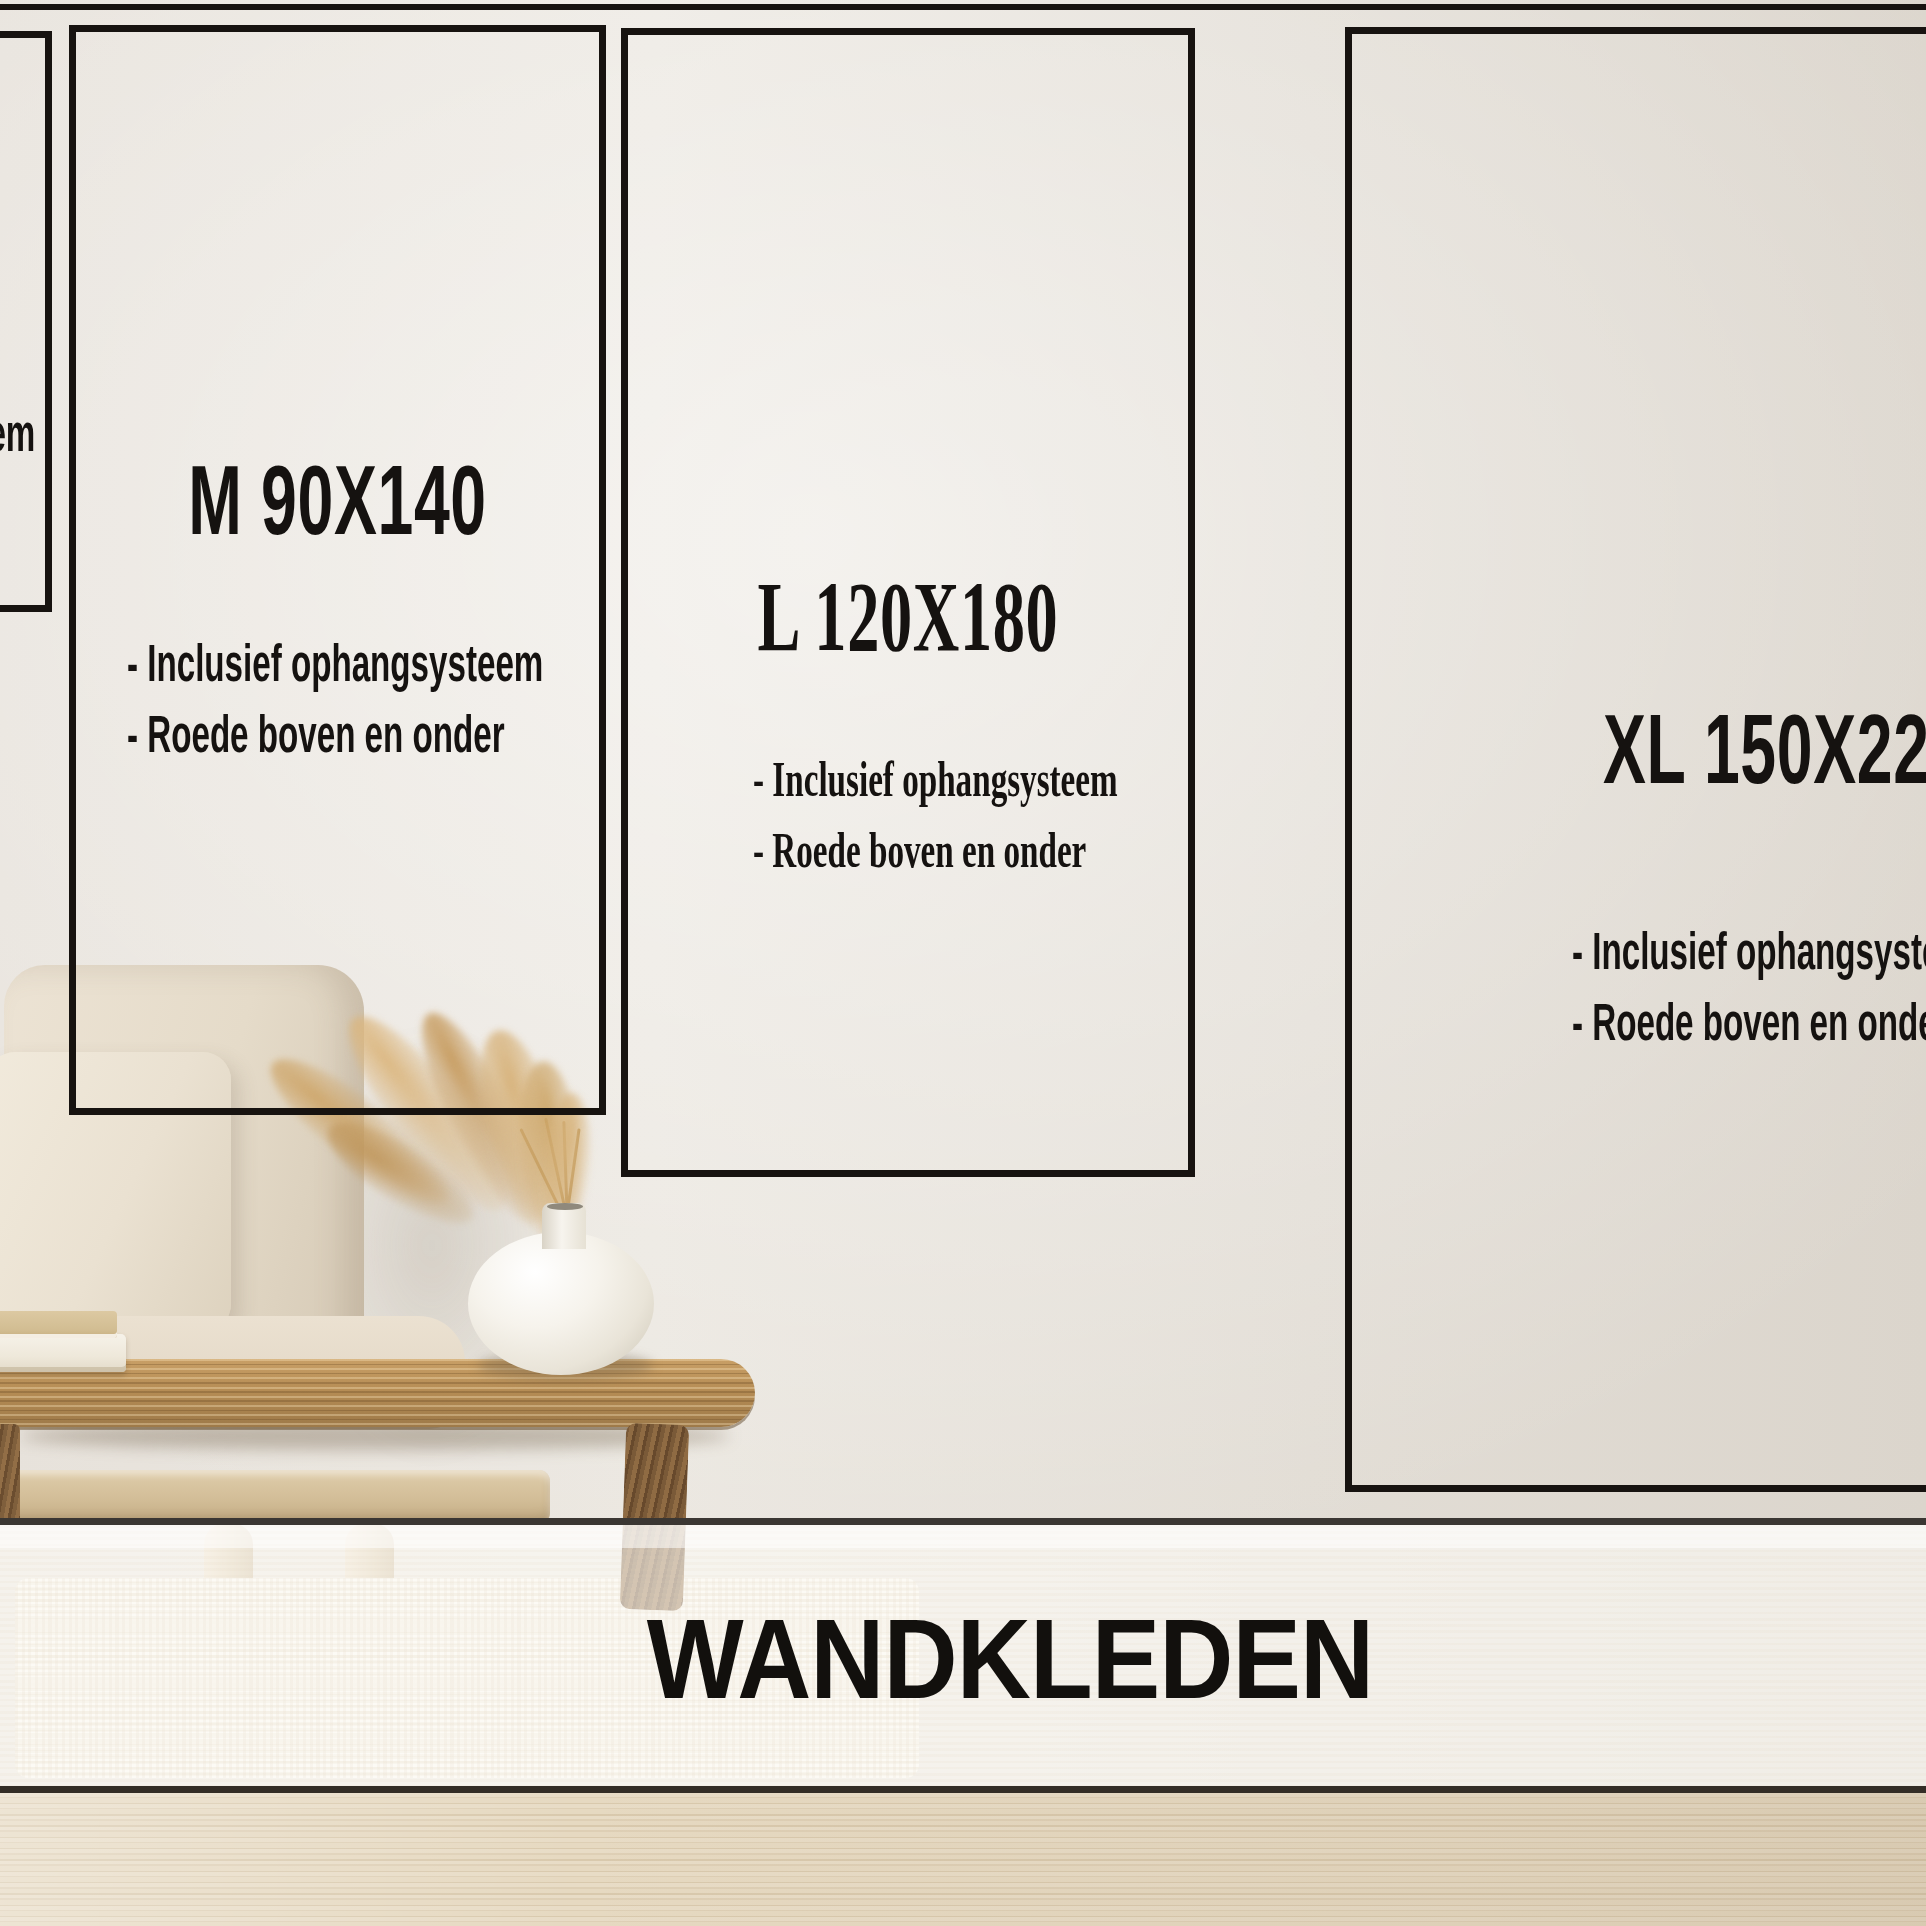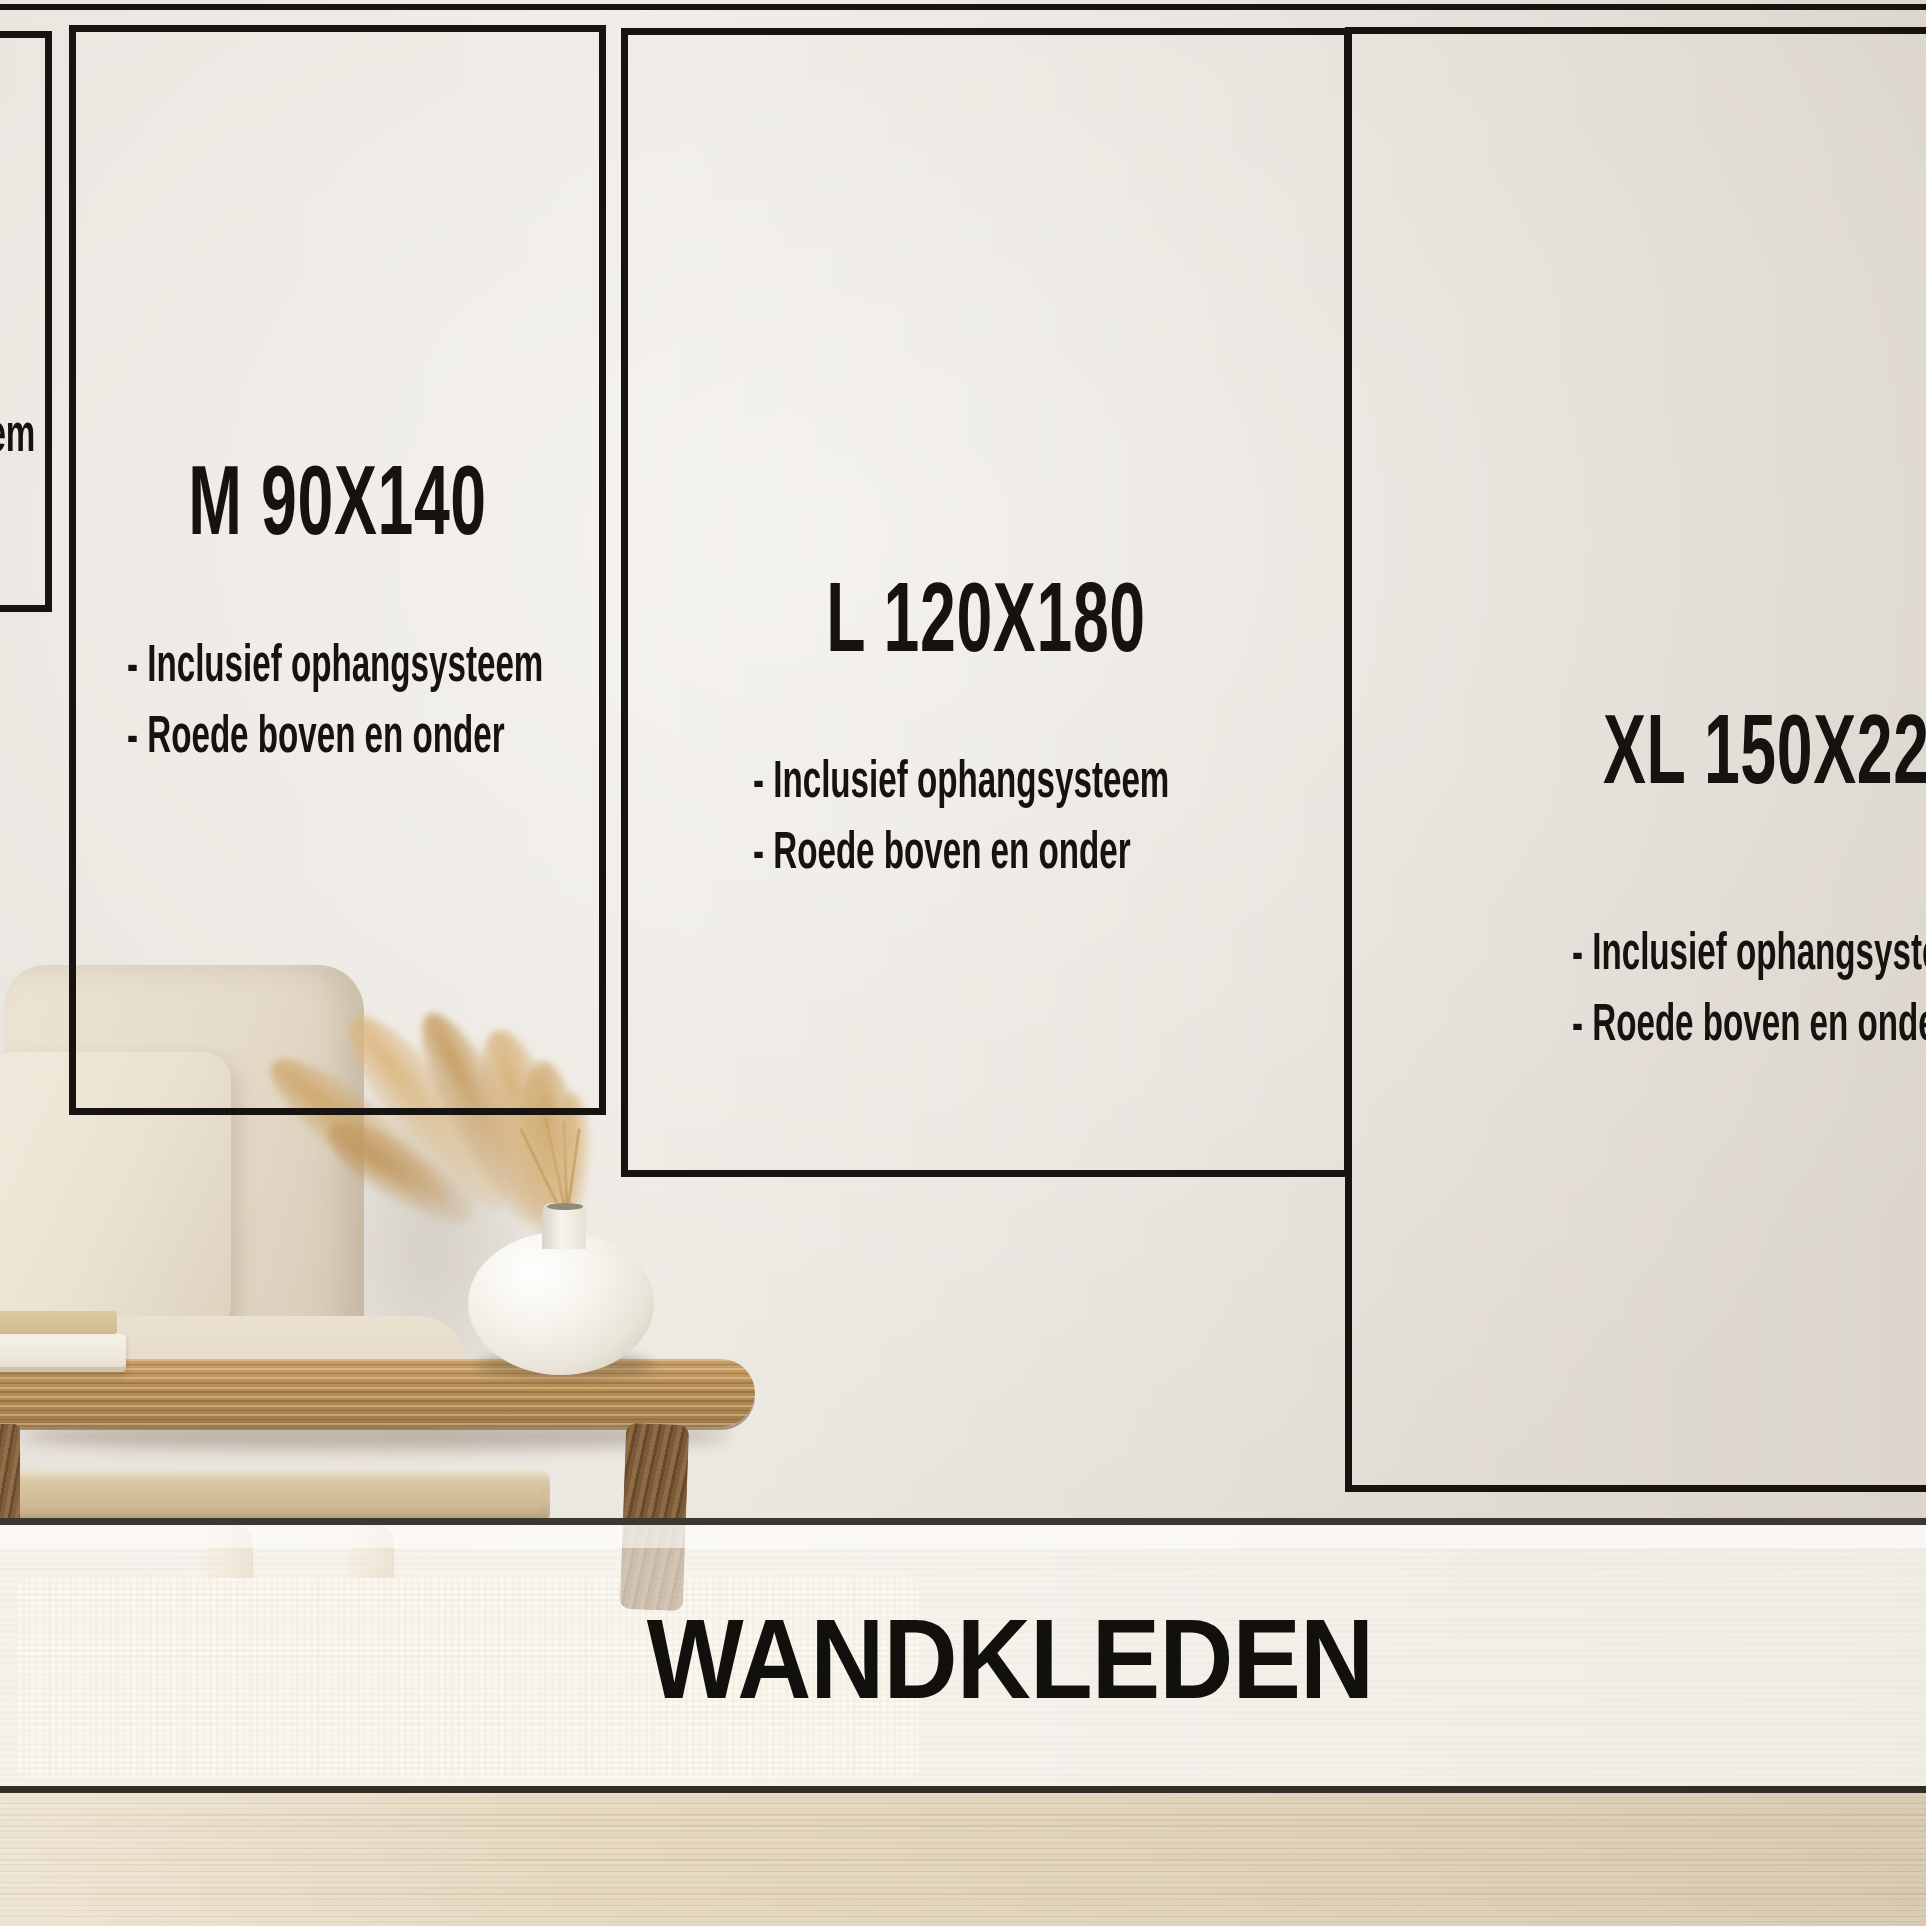--- a/index.html
+++ b/index.html
@@ -98,21 +98,21 @@
     background:
       linear-gradient(90deg,rgba(255,255,255,.30) 0%,rgba(255,255,255,0) 30%,rgba(120,95,65,.07) 75%,rgba(120,95,65,.12) 100%),
       repeating-linear-gradient(180deg,#e8dcc6 0 3.6px,#decfb5 3.6px 5.1px,#e6d9c1 5.1px 9.8px,#d9c9ad 9.8px 11.3px),
       #e2d5bf;}
 
   
   #top-rule{left:0;top:4.1px;width:1926px;height:6.2px;background:#171310;}
   .size-box{position:absolute;border:7.2px solid #171310;box-sizing:border-box;color:#151210;}
   #box-s {left:-205px;top:31px;width:257px;height:581px;}
   #box-m {left:69px;top:25px;width:537px;height:1090px;}
-  #box-l {left:621px;top:28px;width:730px;height:1149px;}
+  #box-l {left:621px;top:28px;width:574px;height:1149px;font-family:Liberation Serif, serif;}
   #box-xl{left:1345px;top:27px;width:703px;height:1465px;}
   .size-title{position:absolute;left:0;right:0;text-align:center;font-weight:bold;
     font-size:99px;line-height:1;letter-spacing:1px;transform:scaleX(.65);white-space:nowrap;}
   #box-m .size-title{top:418px;}
   #box-l .size-title{top:532px;}
   #box-xl .size-title{top:665px;left:251px;right:auto;text-align:left;transform-origin:left top;}
   .bullets{position:absolute;font-weight:bold;font-size:51px;line-height:71px;}
   .bullets .line{display:block;transform:scaleX(.65);transform-origin:left top;white-space:nowrap;}
   #box-s .bullets{left:-183px;top:360px;}
   #box-m .bullets{left:51px;top:596px;}

